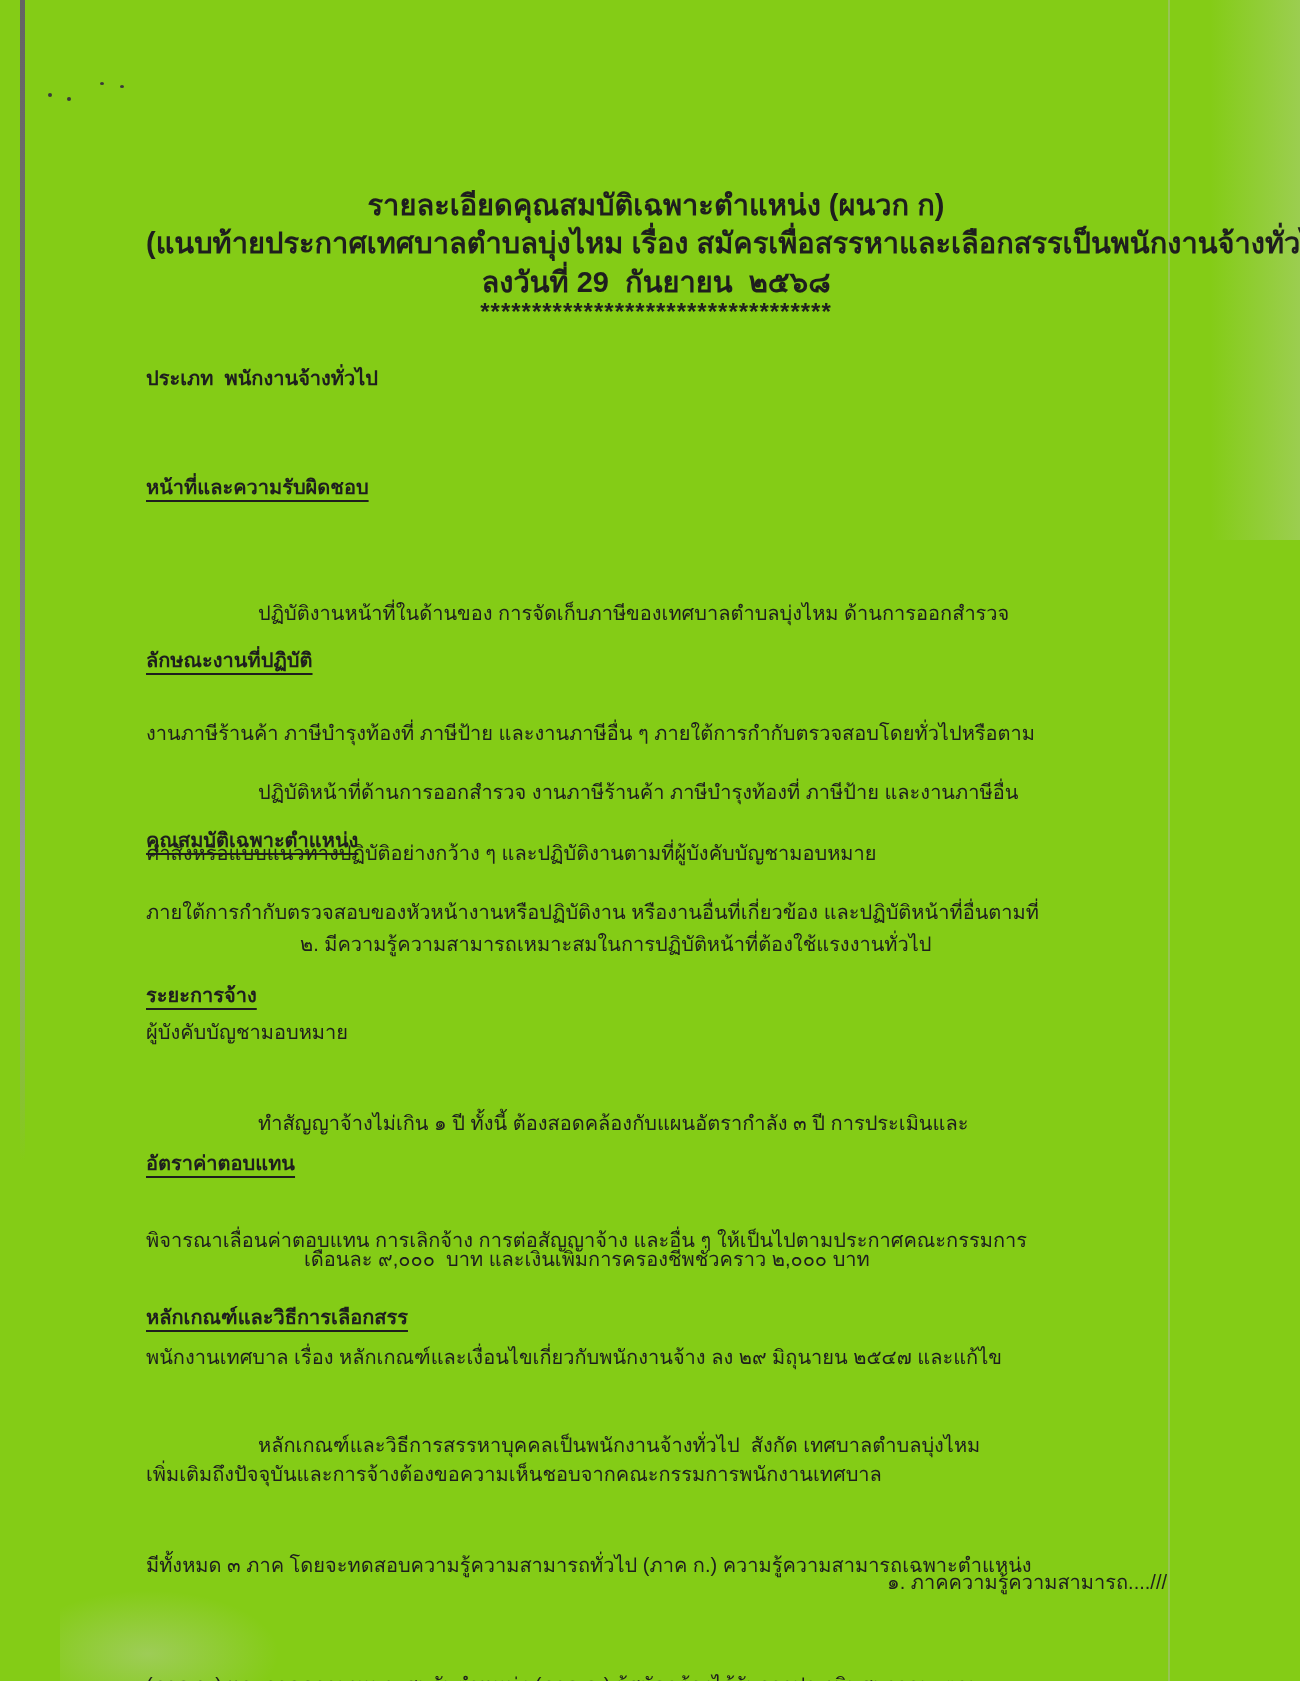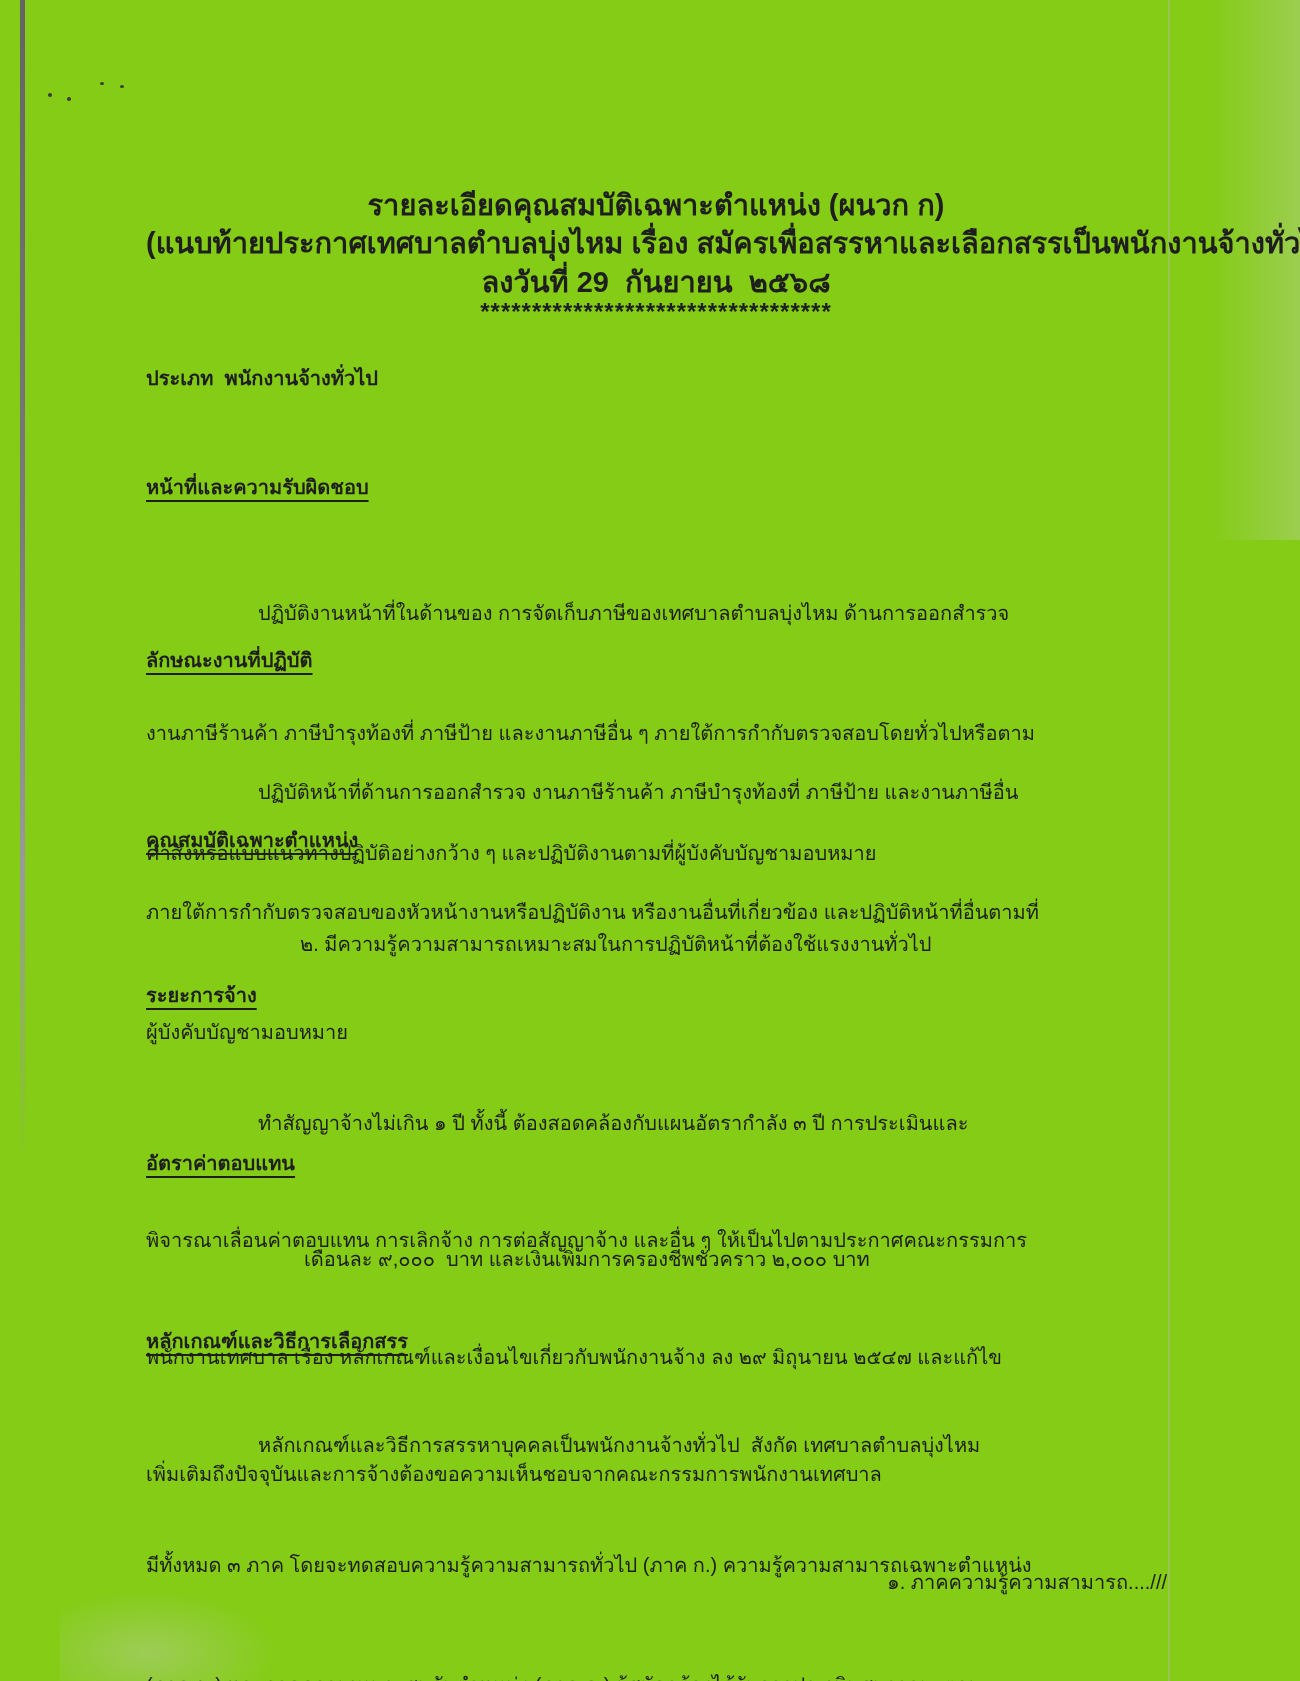--- a/index.html
+++ b/index.html
@@ -99,21 +99,21 @@
   <div class="para bodyline" style="top:1026px; line-height:39px;">
     <div class="pline indent" style="height:39px;">ทำสัญญาจ้างไม่เกิน ๑ ปี ทั้งนี้ ต้องสอดคล้องกับแผนอัตรากำลัง ๓ ปี การประเมินและ</div>
     <div class="pline" style="height:39px;">พิจารณาเลื่อนค่าตอบแทน การเลิกจ้าง การต่อสัญญาจ้าง และอื่น ๆ ให้เป็นไปตามประกาศคณะกรรมการ</div>
     <div class="pline" style="height:39px;">พนักงานเทศบาล เรื่อง หลักเกณฑ์และเงื่อนไขเกี่ยวกับพนักงานจ้าง ลง ๒๙ มิถุนายน ๒๕๔๗ และแก้ไข</div>
     <div class="pline" style="height:39px;">เพิ่มเติมถึงปัจจุบันและการจ้างต้องขอความเห็นชอบจากคณะกรรมการพนักงานเทศบาล</div>
   </div>
 
   <div class="heading" style="top:1123px;margin-top:20px;">อัตราค่าตอบแทน</div>
   <div class="bodyline" style="position:absolute; left:304px; top:1239px;">เดือนละ ๙,๐๐๐  บาท และเงินเพิ่มการครองชีพชั่วคราว ๒,๐๐๐ บาท</div>
 
-  <div class="heading" style="top:1297px;margin-top:24px;">หลักเกณฑ์และวิธีการเลือกสรร</div>
+  <div class="heading" style="top:1297px;">หลักเกณฑ์และวิธีการเลือกสรร</div>
   <div class="para bodyline" style="top:1345px;">
     <div class="pline indent">หลักเกณฑ์และวิธีการสรรหาบุคคลเป็นพนักงานจ้างทั่วไป  สังกัด เทศบาลตำบลบุ่งไหม</div>
     <div class="pline">มีทั้งหมด ๓ ภาค โดยจะทดสอบความรู้ความสามารถทั่วไป (ภาค ก.) ความรู้ความสามารถเฉพาะตำแหน่ง</div>
     <div class="pline">(ภาค ข.) และภาคความเหมาะสมกับตำแหน่ง (ภาค ค.) ผู้สมัครต้องได้รับการประเมินสมรรถนะตาม</div>
     
   </div>
 
   <div class="bodyline" style="position:absolute; right:133px; top:1562px;">๑. ภาคความรู้ความสามารถ....///</div>
 
 </div>

